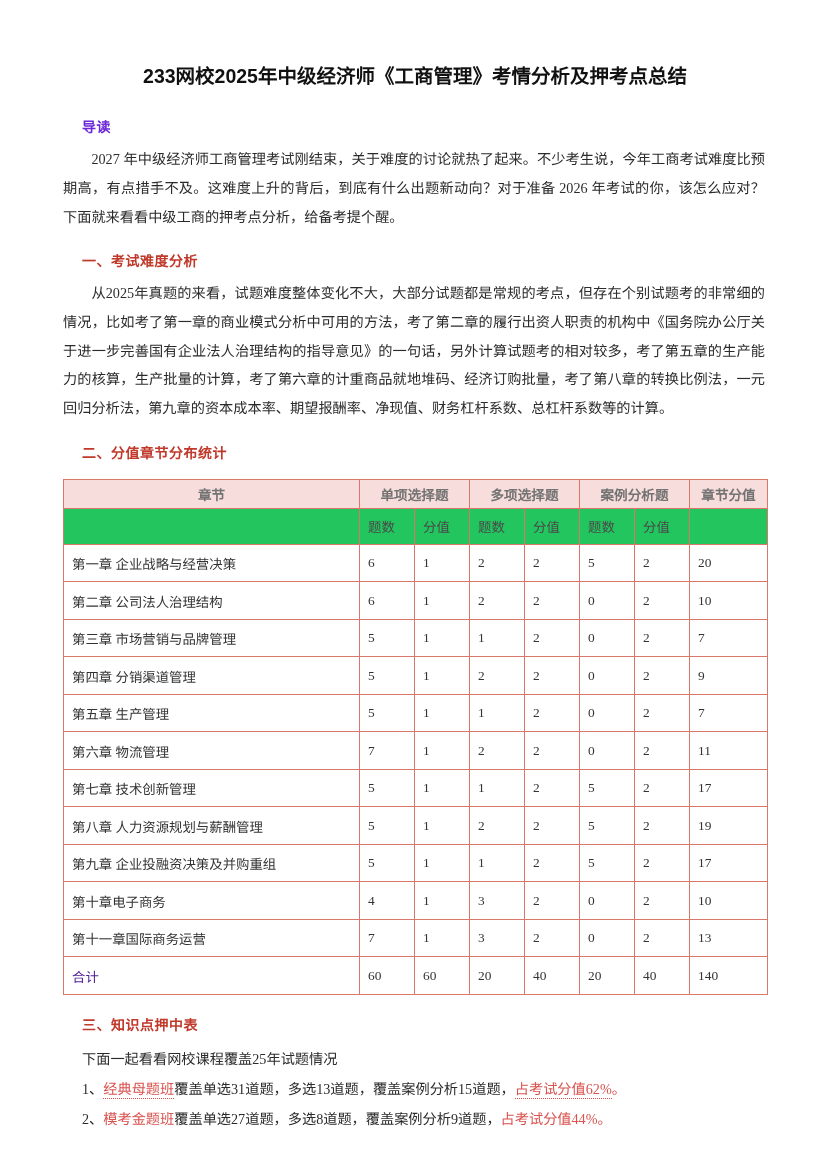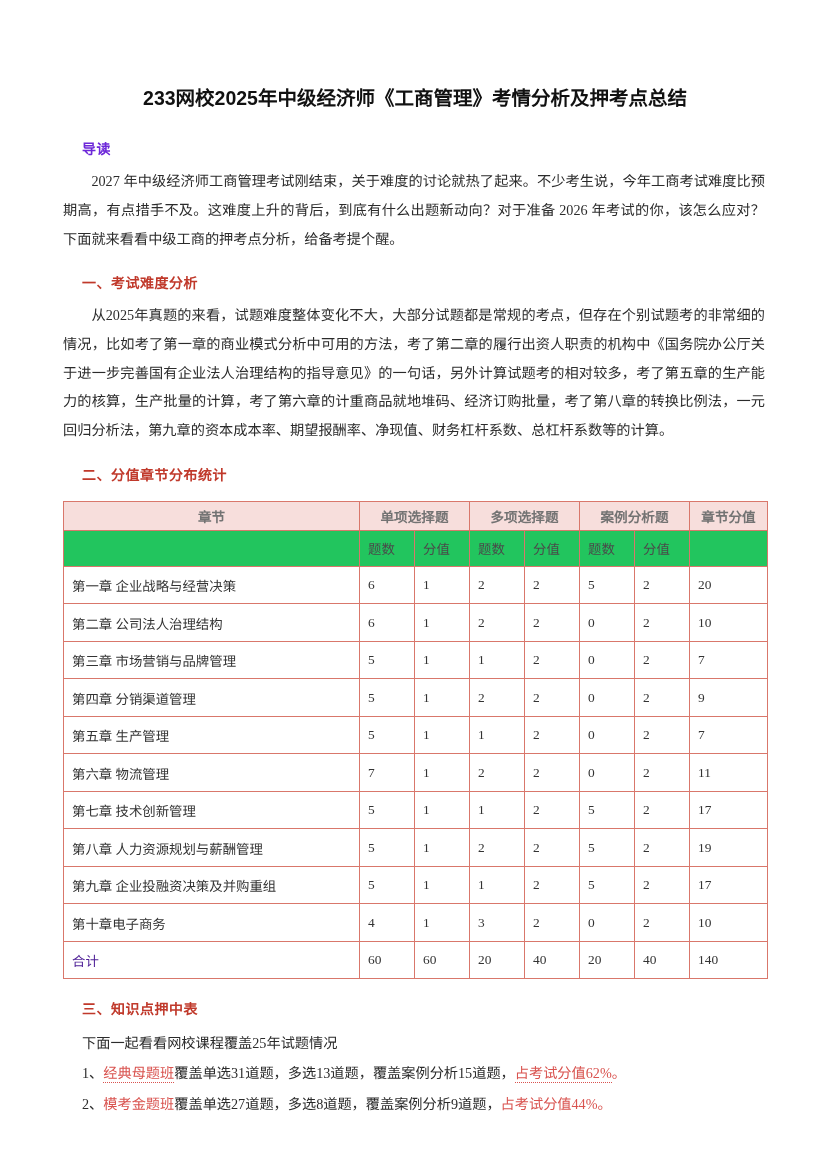--- a/index.html
+++ b/index.html
@@ -26,21 +26,21 @@
   .content {
     position: absolute;
     left: 63px;
     top: 0;
     width: 704px;
   }
 
   
   .doc-title {
     margin: 0;
-    padding-top: 86px;
+    padding-top: 64px;
     text-align: center;
     font-family: "Liberation Sans", "DejaVu Sans", sans-serif;
     font-weight: bold;
     font-size: 19.5px;
     letter-spacing: 0px;
     color: #111111;
     line-height: 1.3;
   }
 
   
@@ -292,20 +292,30 @@
           <tr>
             <td class="ch-name">第十章电子商务</td>
             <td>4</td>
             <td>1</td>
             <td>3</td>
             <td>2</td>
             <td>0</td>
             <td>2</td>
             <td>10</td>
           </tr>
+          <tr>
+            <td class="ch-name">第十一章国际商务运营</td>
+            <td>7</td>
+            <td>1</td>
+            <td>3</td>
+            <td>2</td>
+            <td>0</td>
+            <td>2</td>
+            <td>13</td>
+          </tr>
           <tr class="total-row">
             <td class="ch-name">合计</td>
             <td>60</td>
             <td>60</td>
             <td>20</td>
             <td>40</td>
             <td>20</td>
             <td>40</td>
             <td>140</td>
           </tr>

